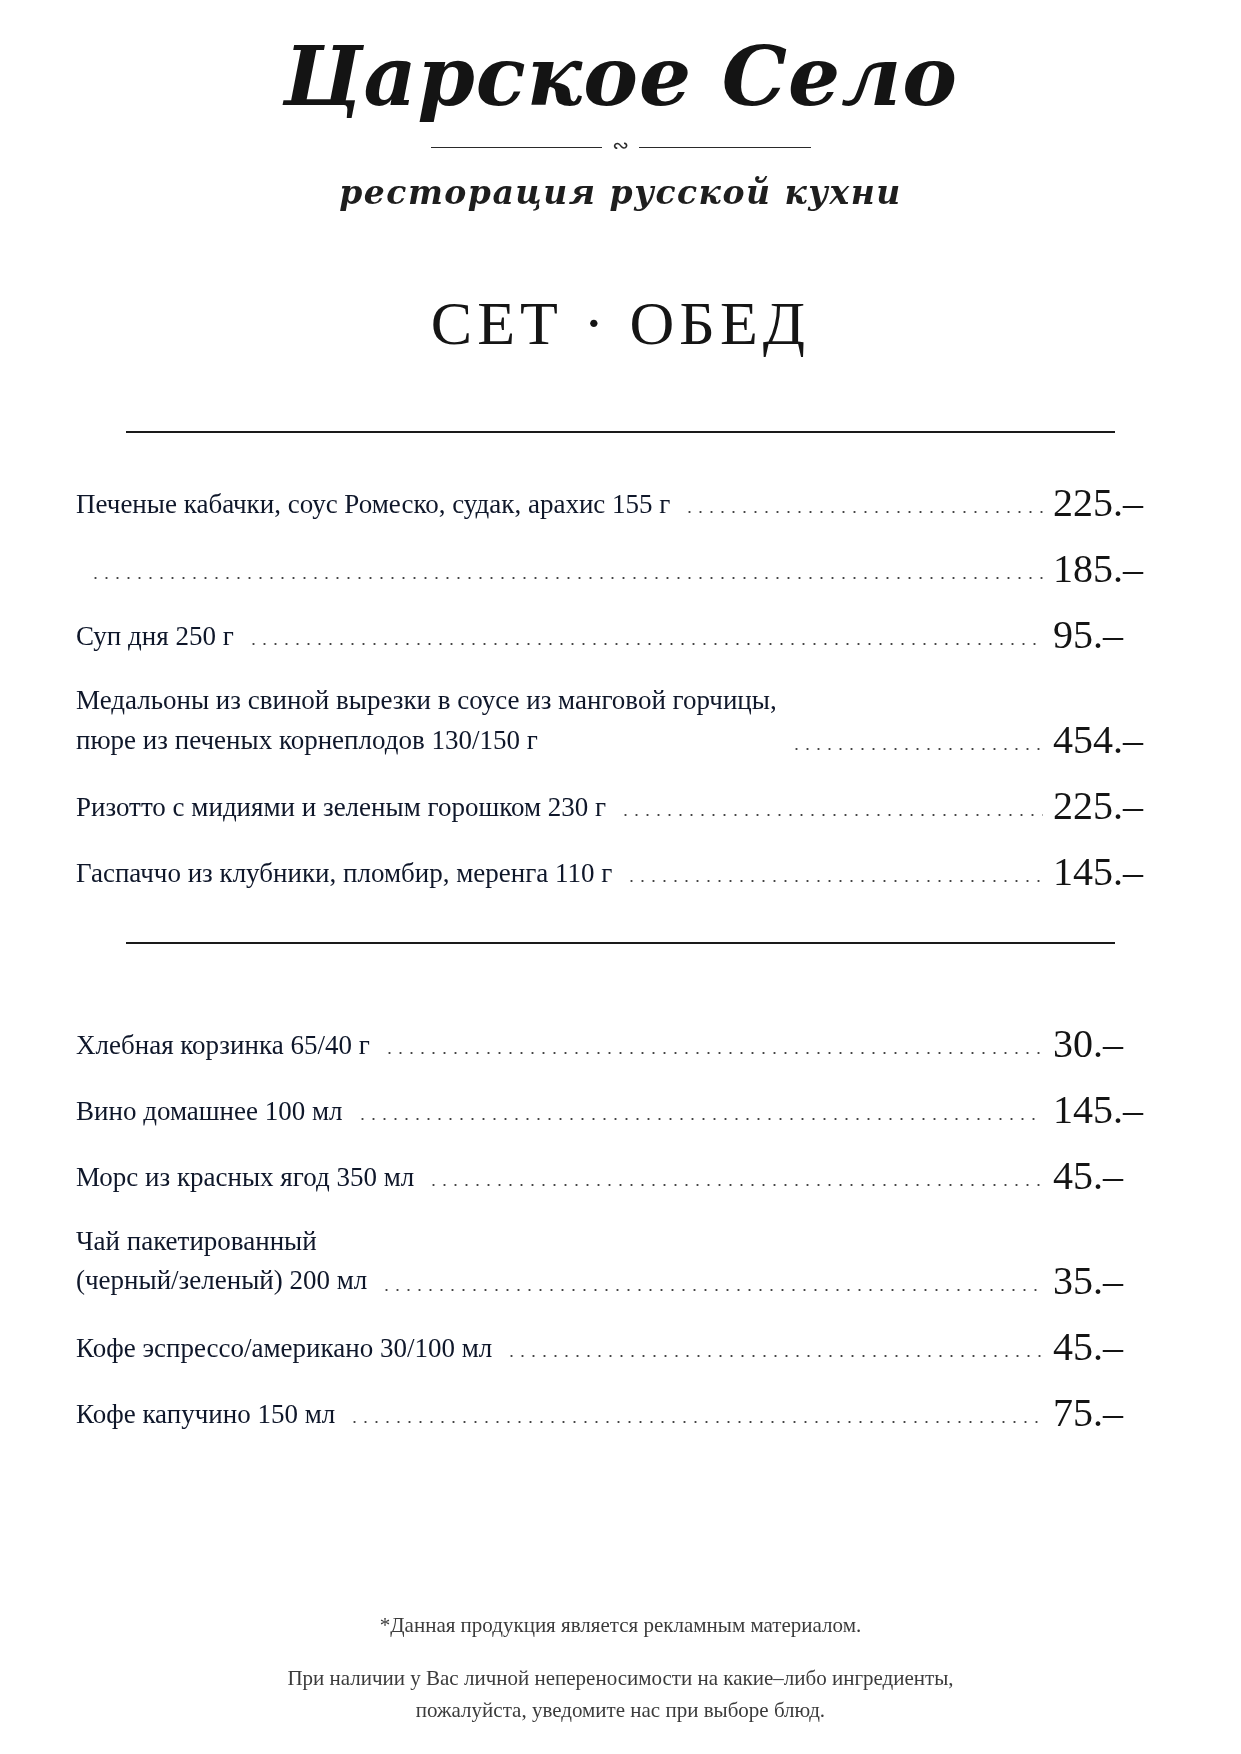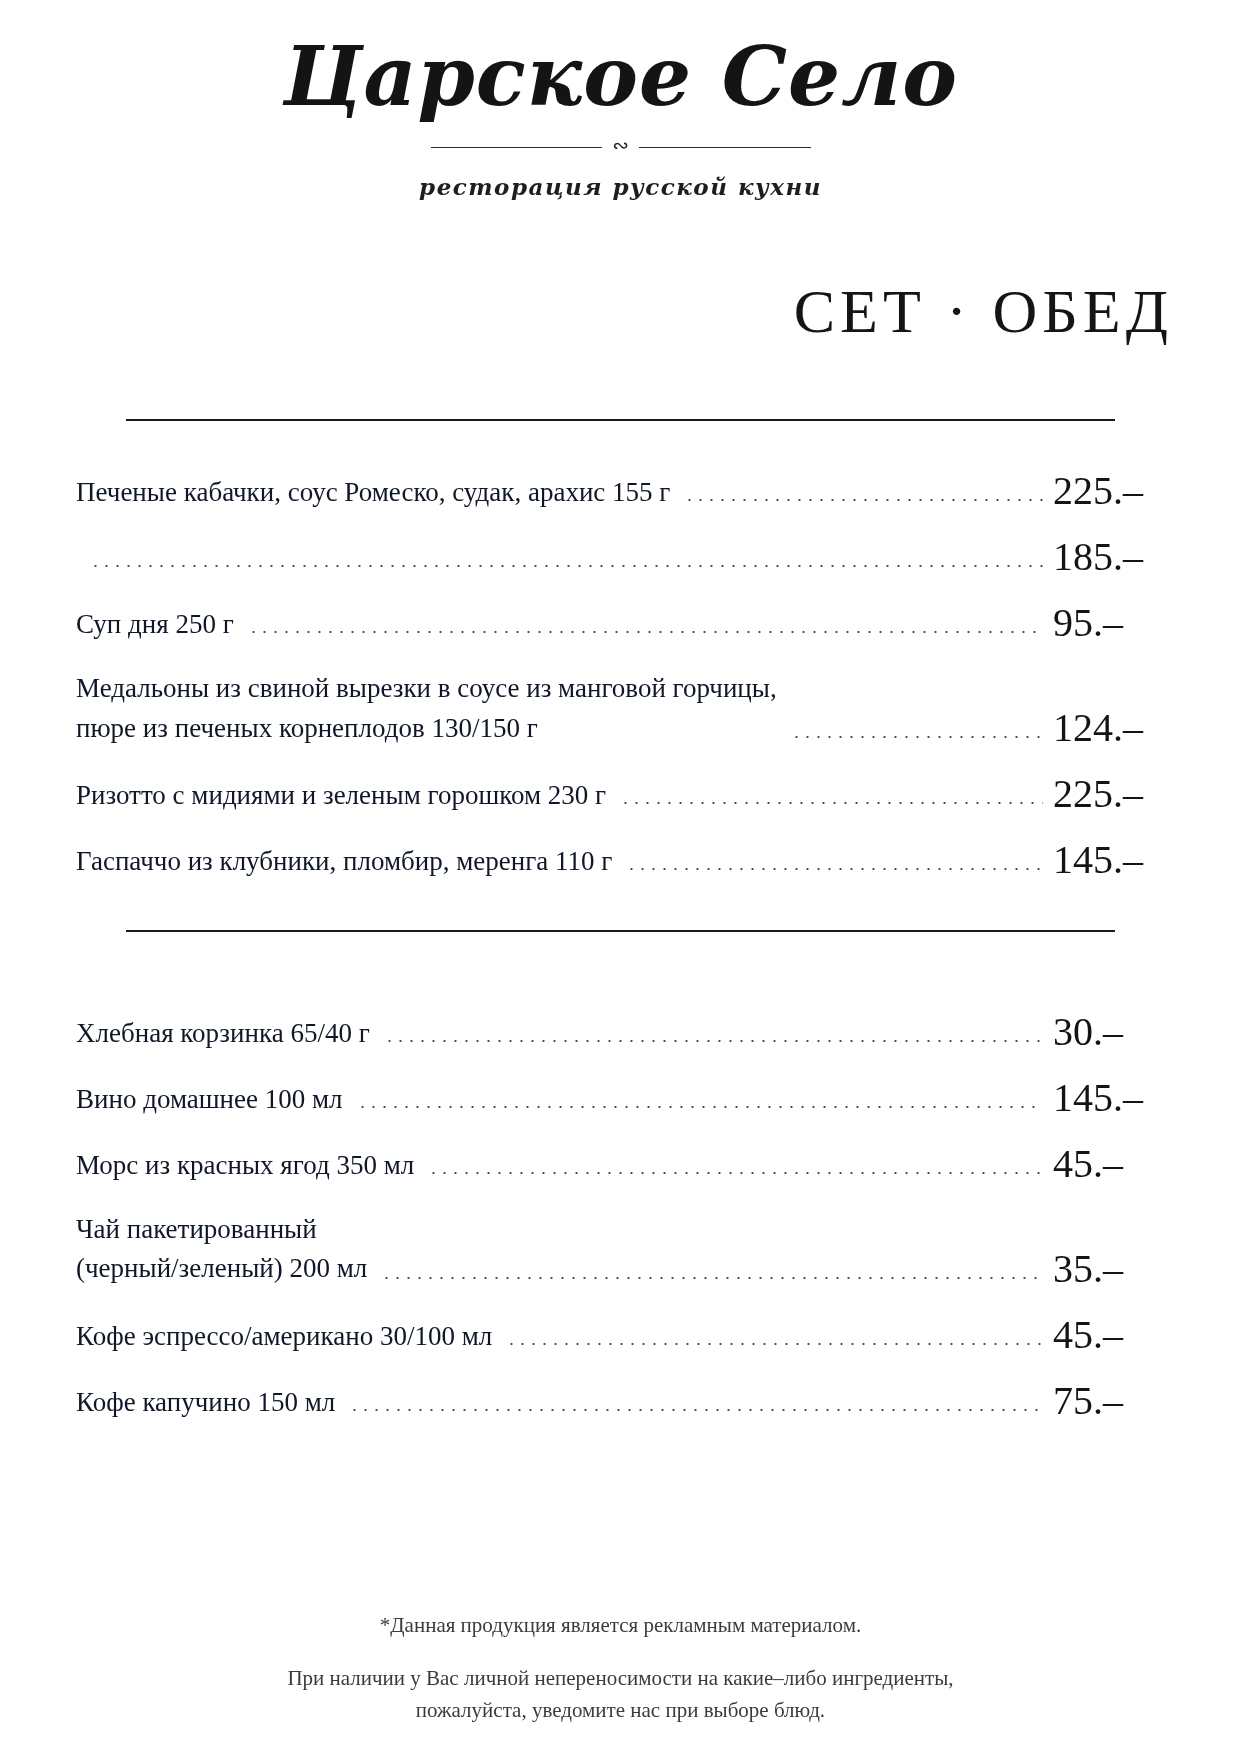--- a/index.html
+++ b/index.html
@@ -59,29 +59,29 @@
     font-size: 20px;
     line-height: 1;
     color: #2a2a2a;
     transform: translateY(-2px);
   }
   .brand-tagline {
     margin-top: 16px;
     font-family: "DejaVu Serif", "Liberation Serif", serif;
     font-style: italic;
     font-weight: 700;
-    font-size: 23px;
+    font-size: 33px;
     letter-spacing: 1.5px;
     color: #1e1e1e;
   }
 
   
   .menu-title {
     margin-top: 76px;
-    text-align: right;
+    text-align: center;
     font-family: "Liberation Serif", "DejaVu Serif", serif;
     font-weight: 400;
     font-size: 62px;
     letter-spacing: 5px;
     color: #151515;
   }
 
   
   .section-rule {
     height: 2px;
@@ -189,21 +189,21 @@
     <div class="menu-row">
       <span class="row-text">Суп дня 250 г</span>
       <span class="row-leader"></span>
       <span class="row-price">95.–</span>
     </div>
 
     <div class="menu-row two-line">
       <span class="row-text">Медальоны из свиной вырезки в соусе из манговой горчицы,
 пюре из печеных корнеплодов 130/150 г</span>
       <span class="row-leader"></span>
-      <span class="row-price">124.–</span>
+      <span class="row-price">454.–</span>
     </div>
 
     <div class="menu-row">
       <span class="row-text">Ризотто с мидиями и зеленым горошком 230 г</span>
       <span class="row-leader"></span>
       <span class="row-price">225.–</span>
     </div>
 
     <div class="menu-row">
       <span class="row-text">Гаспаччо из клубники, пломбир, меренга 110 г</span>

